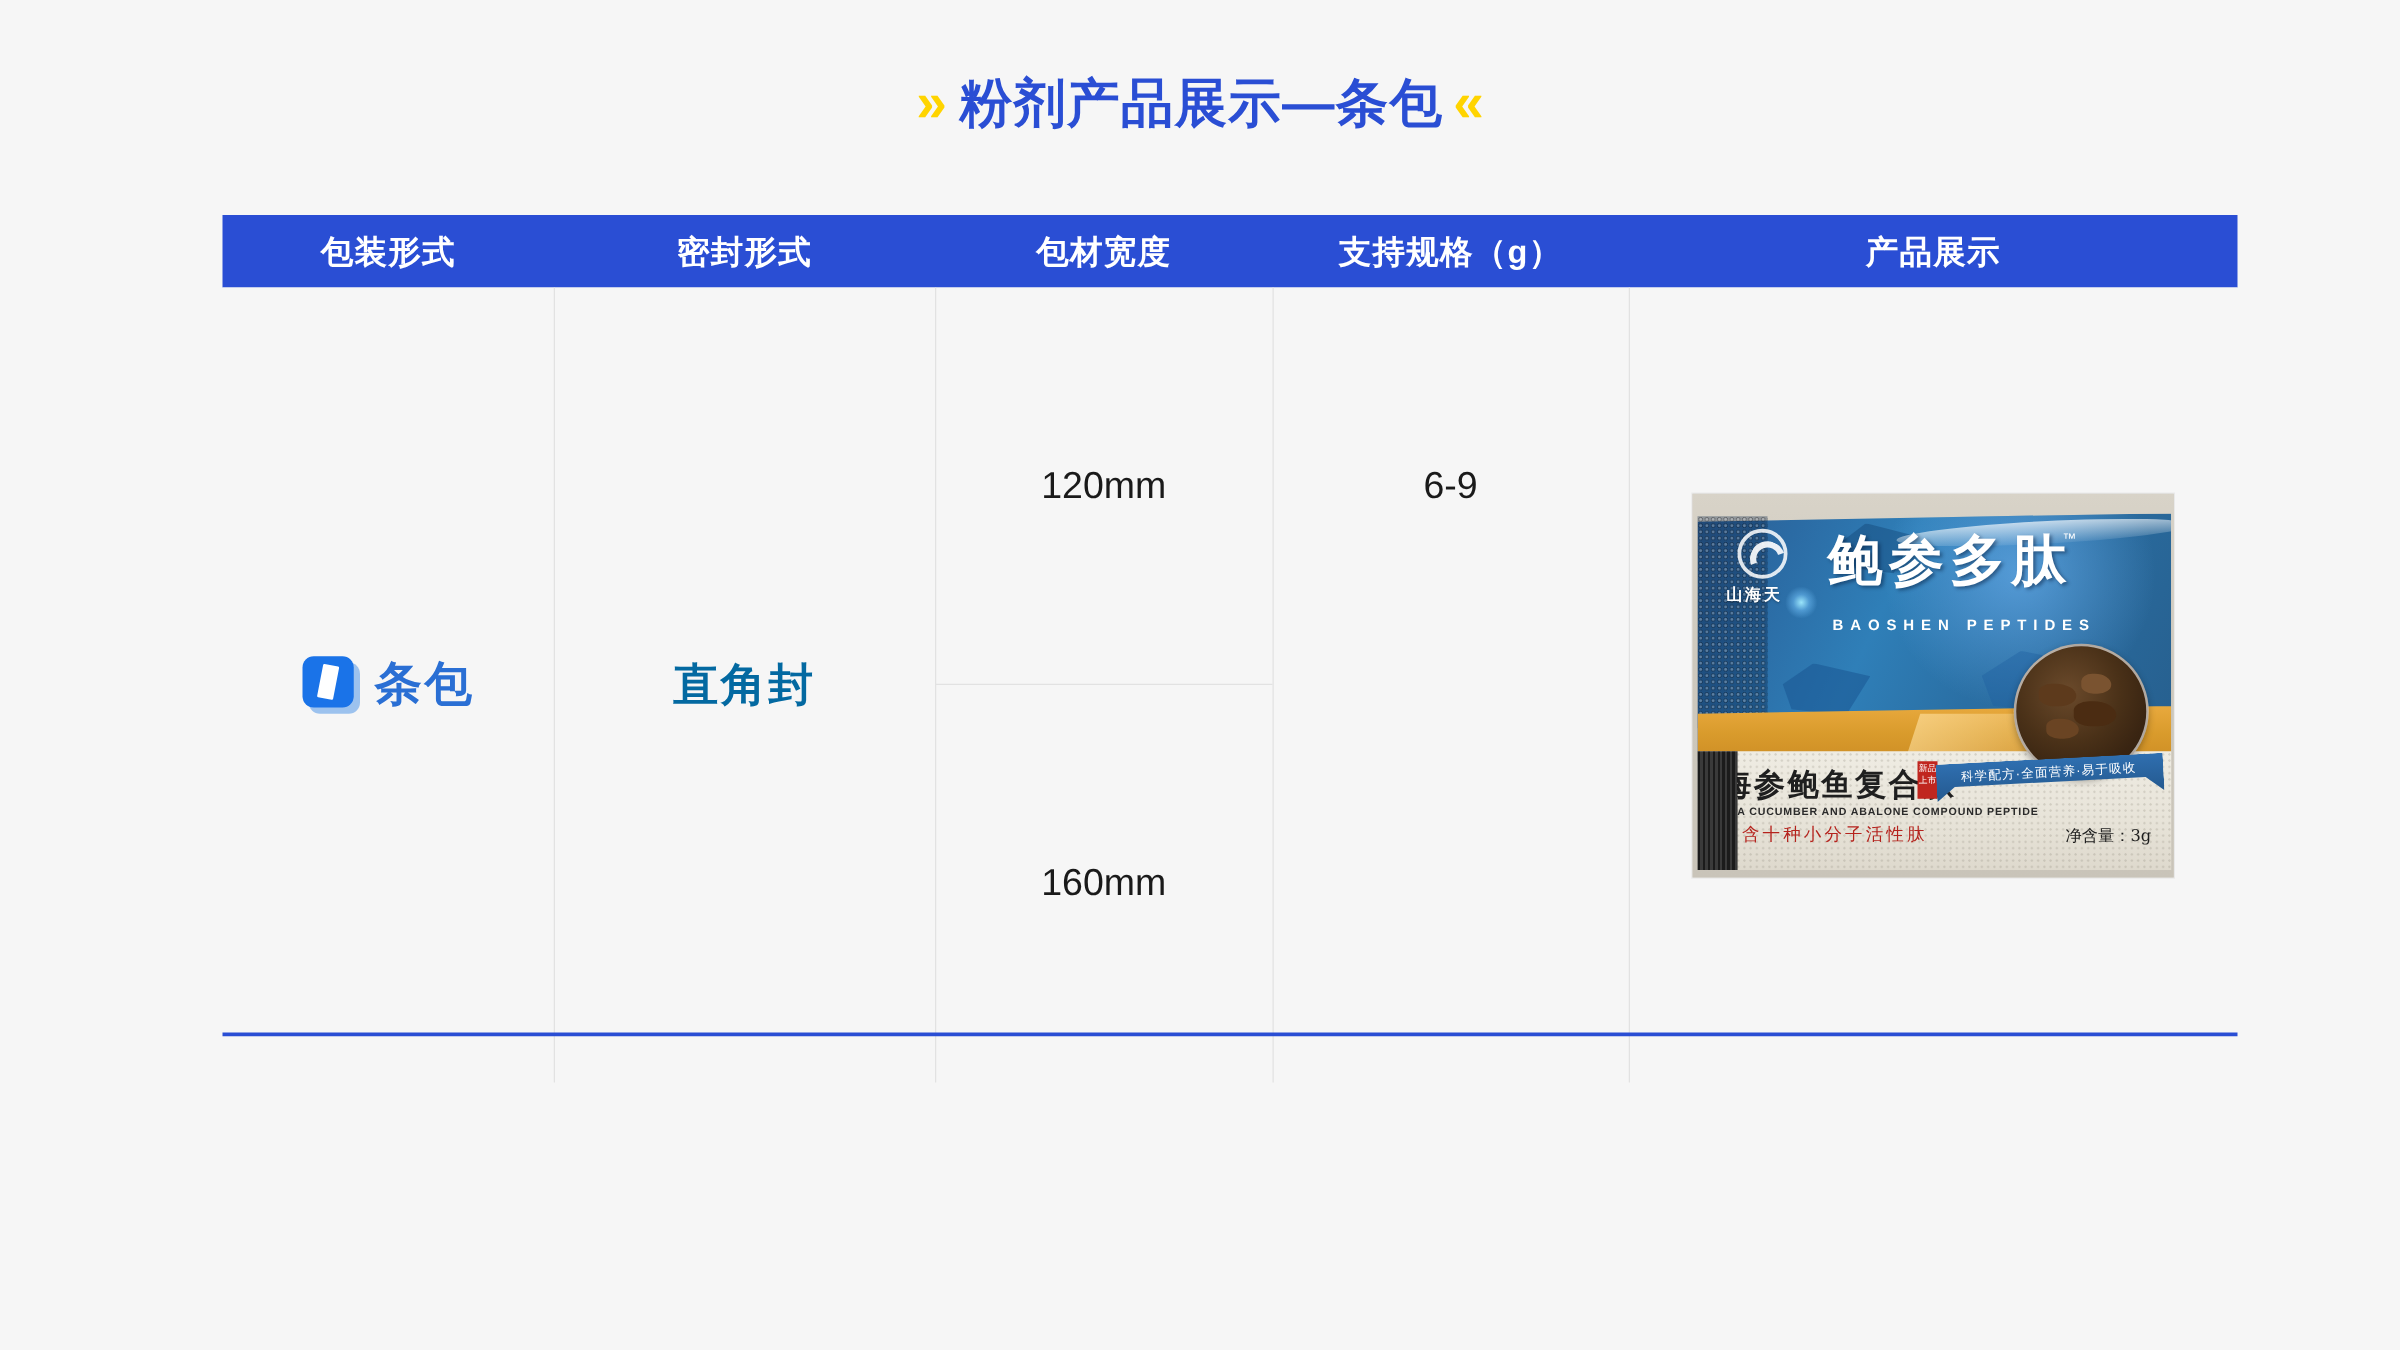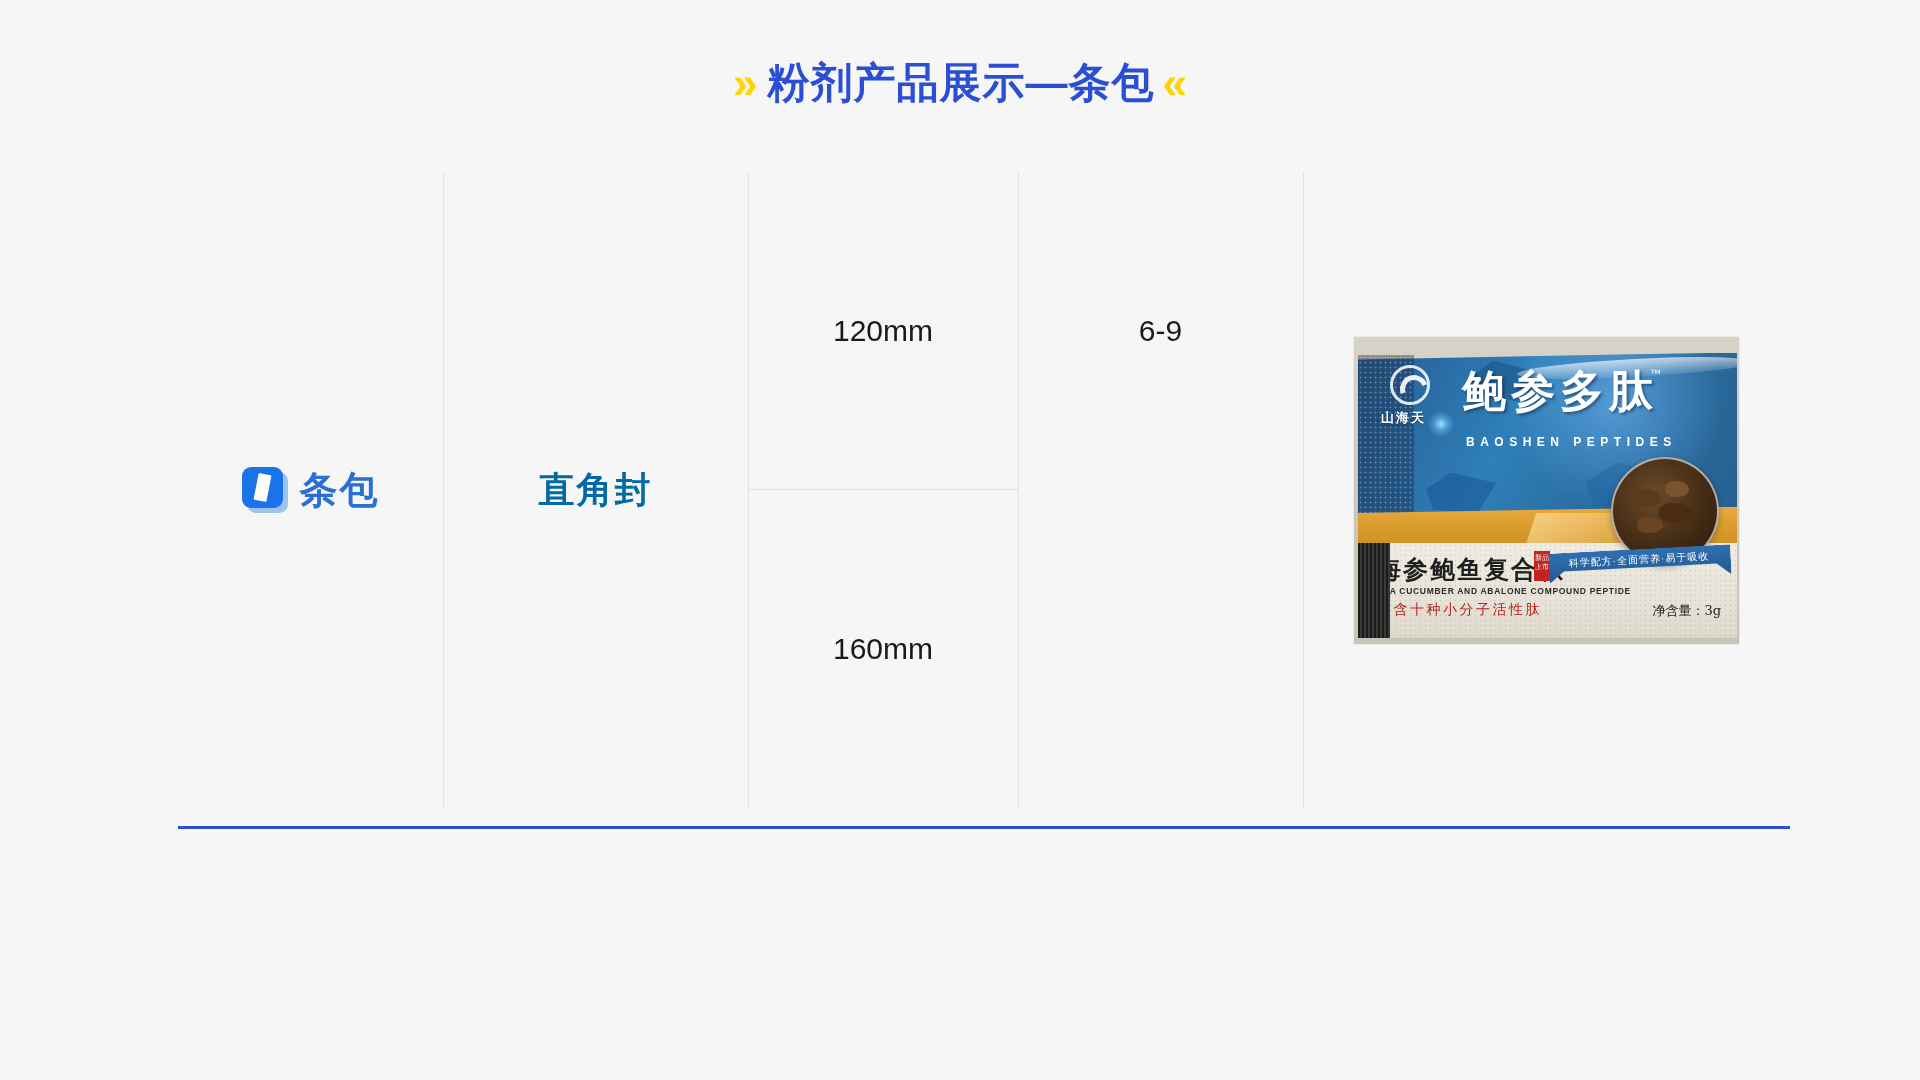--- a/index.html
+++ b/index.html
@@ -502,20 +502,27 @@
 <div class="page">
 
   <div class="title-row">
     <span class="chev left">»</span>
     <span class="title-text">粉剂产品展示—条包</span>
     <span class="chev right">«</span>
   </div>
 
   <div class="table">
 
+    <div class="thead">
+      <div class="th c1">包装形式</div>
+      <div class="th c2">密封形式</div>
+      <div class="th c3">包材宽度</div>
+      <div class="th c4">支持规格（g）</div>
+      <div class="th c5">产品展示</div>
+    </div>
 
     <div class="tbody">
       <div class="body-grid">
 
         <div class="col c1">
           <div class="cell-full">
             <div class="pack-label">
               <span class="pack-icon">
                 <span class="shadow"></span>
                 <span class="face"></span>

